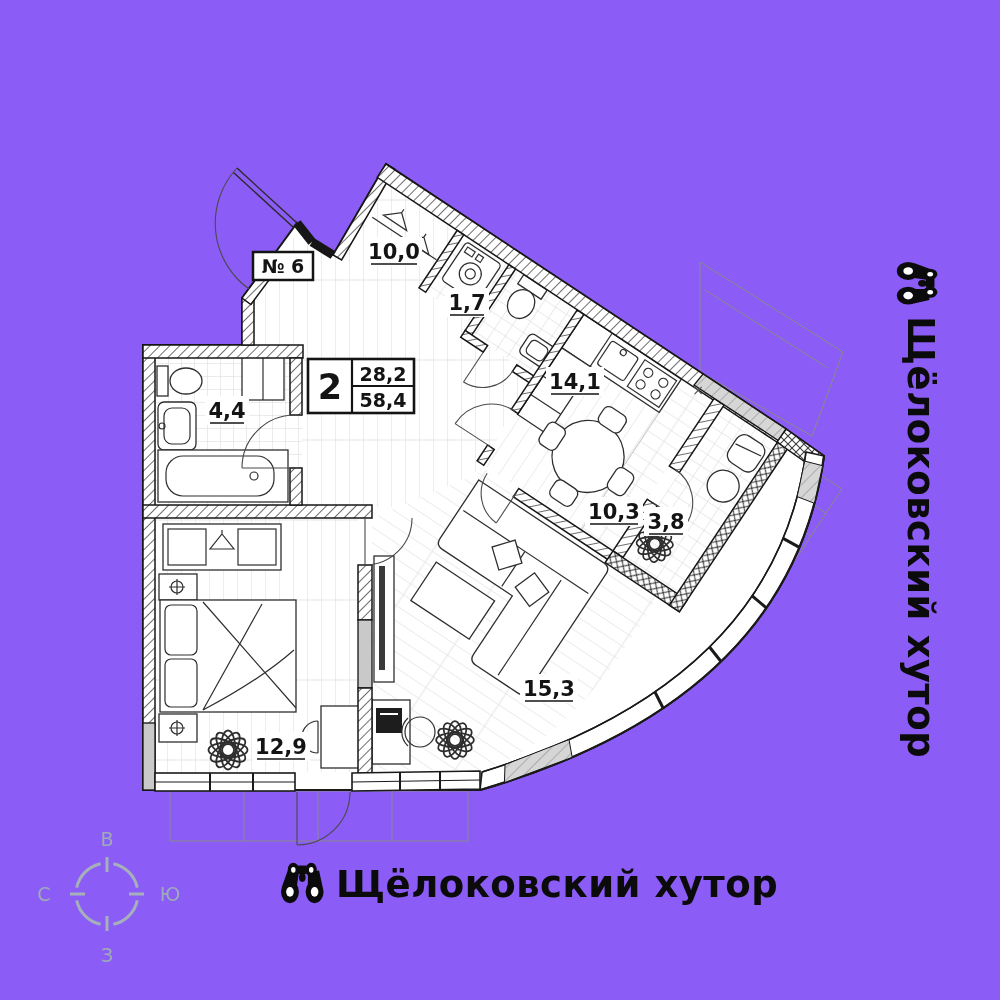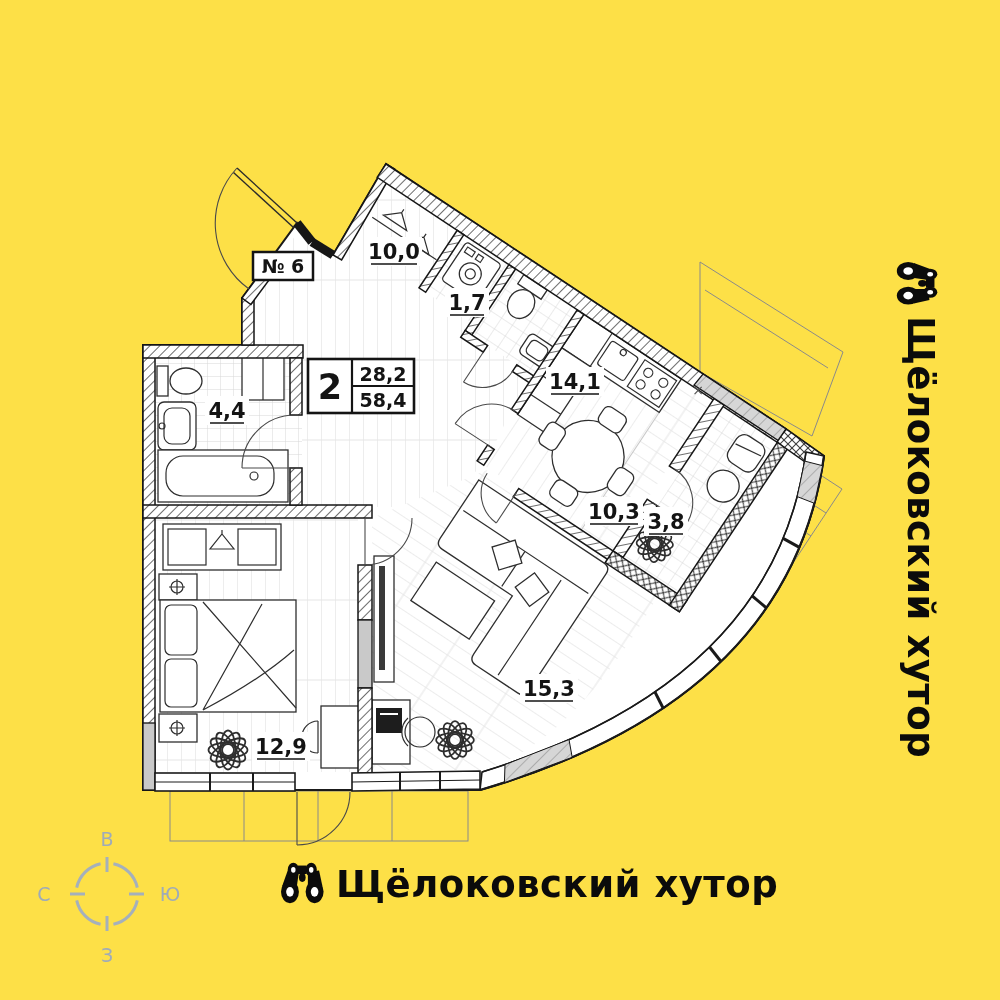--- a/index.html
+++ b/index.html
@@ -1,16 +1,16 @@
 <!DOCTYPE html>
 <html><head>
 <meta charset="utf-8">
 <style>
   html,body{margin:0;padding:0;background:#fff;}
-  .stage{position:relative;width:1000px;height:1000px;background:#fde047;overflow:hidden;
+  .stage{position:relative;width:1000px;height:1000px;background:#8b5cf6;overflow:hidden;
          font-family:"DejaVu Sans","Liberation Sans",sans-serif;text-align:center;}
   svg{position:absolute;left:0;top:0;}
   text{font-family:"DejaVu Sans","Liberation Sans",sans-serif;}
   .arealbl text{font-weight:bold;font-size:21px;fill:#141414;}
   .lblbox{fill:#ffffff;}
   .wall{fill:url(#hatch);stroke:#161616;stroke-width:1.5;}
   .xwall{fill:url(#cross);stroke:#161616;stroke-width:1.5;}
   .gray{fill:#c9c9c9;stroke:#161616;stroke-width:1.3;}
   .furn{fill:#ffffff;stroke:#2e2e2e;stroke-width:1.3;}
   .furnl{fill:none;stroke:#2e2e2e;stroke-width:1.2;}

